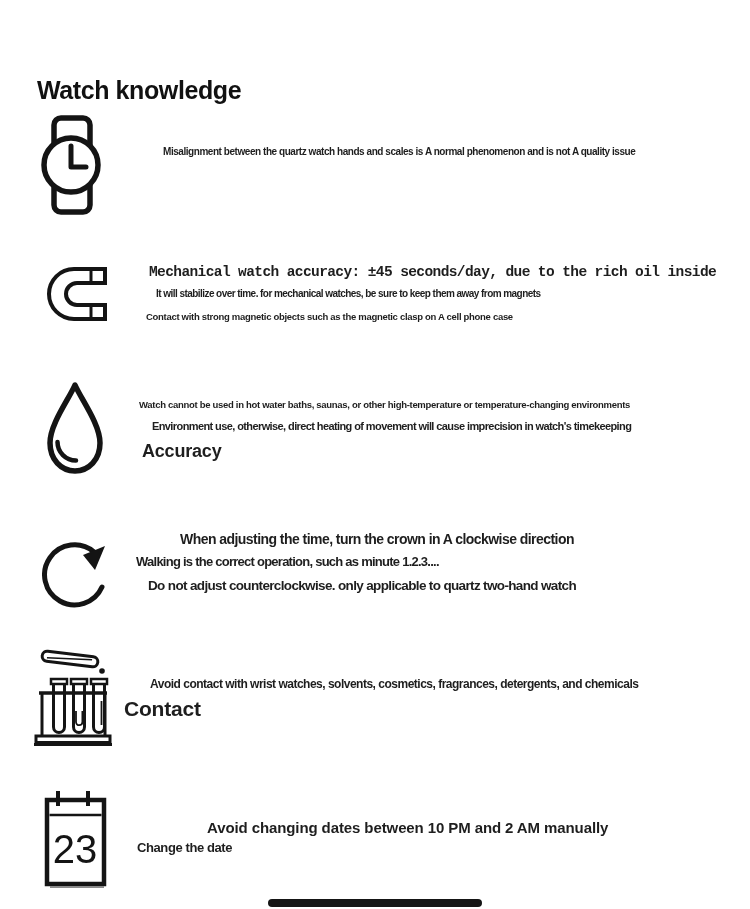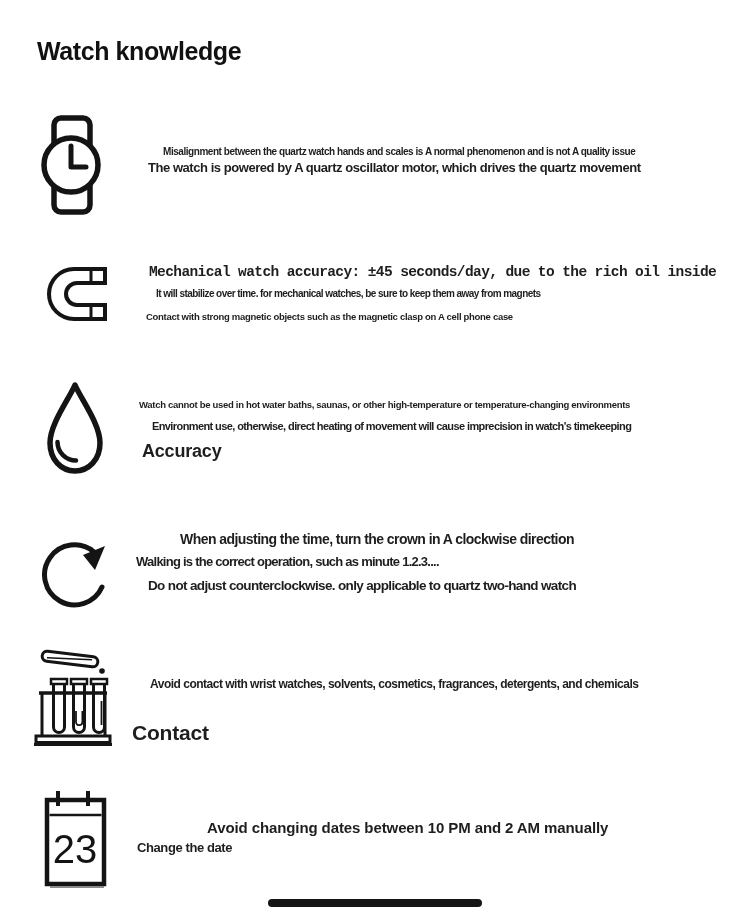--- a/index.html
+++ b/index.html
@@ -1,20 +1,20 @@
 <!DOCTYPE html>
 <html><head>
 <meta charset="utf-8">
 <style>
   html,body{margin:0;padding:0;background:#fff;}
   #page{
     position:relative;width:750px;height:909px;background:#ffffff;overflow:hidden;
     font-family:"Liberation Sans", sans-serif;color:#1c1c1c;
   }
-  .abs{position:absolute;white-space:nowrap;}
+  .abs{position:absolute;white-space:nowrap;margin-top:39px;}
   .ln{position:absolute;white-space:nowrap;font-weight:700;color:#1e1e1e;line-height:1.15;}
   .title{left:37px;top:37px;font-size:25px;font-weight:700;letter-spacing:-0.4px;color:#111;}
   .icon{position:absolute;}
   .icon-watch{left:40px;top:115px;}
   .icon-magnet{left:44px;top:264px;}
   .icon-drop{left:42px;top:380px;}
   .icon-arrow{left:42px;top:524px;}
   .icon-tubes{left:34px;top:643px;}
   .icon-calendar{left:40px;top:789px;}
 
@@ -27,21 +27,21 @@
 
   .s3-l1{left:139px;top:400px;font-size:9.5px;letter-spacing:-0.3px;}
   .s3-l2{left:152px;top:420px;font-size:11px;letter-spacing:-0.6px;}
   .s3-h {left:142px;top:441px;font-size:18px;letter-spacing:-0.2px;}
 
   .s4-l1{left:180px;top:531px;font-size:14px;letter-spacing:-0.55px;}
   .s4-l2{left:136px;top:555px;font-size:13px;letter-spacing:-0.75px;}
   .s4-l3{left:148px;top:578px;font-size:13.5px;letter-spacing:-0.65px;}
 
   .s5-l1{left:150px;top:678px;font-size:12px;letter-spacing:-0.5px;}
-  .s5-h {left:132px;top:697px;font-size:21px;letter-spacing:-0.2px;margin-top:24px;}
+  .s5-h {left:124px;top:697px;font-size:21px;letter-spacing:-0.2px;}
 
   .s6-l1{left:207px;top:819px;font-size:15px;letter-spacing:-0.1px;}
   .s6-h {left:137px;top:841px;font-size:13px;letter-spacing:-0.4px;text-align:right;}
 
   .home-indicator{
     position:absolute;left:268px;top:899px;width:214px;height:8px;
     border-radius:4.5px;background:#151515;
   }
   svg{display:block;}
   svg text{font-family:"Liberation Sans", sans-serif;}
@@ -54,21 +54,20 @@
   <div class="abs title">Watch knowledge</div>
 
   <div class="icon icon-watch">
     <svg width="62" height="100" viewBox="0 0 62 100">
       <rect x="14" y="3" width="36" height="94" rx="7" fill="none" stroke="#141414" stroke-width="5.5"></rect>
       <circle cx="31" cy="50" r="27" fill="#ffffff" stroke="#141414" stroke-width="5.5"></circle>
       <path d="M31 31 L31 52 L46 52" fill="none" stroke="#141414" stroke-width="5" stroke-linecap="round" stroke-linejoin="round"></path>
     </svg>
   </div>
   <div class="ln s1-l1">Misalignment between the quartz watch hands and scales is A normal phenomenon and is not A quality issue</div>
-  <div class="ln s1-l2">The watch is powered by A quartz oscillator motor, which drives the quartz movement</div>
 
   <div class="icon icon-magnet">
     <svg width="64" height="60" viewBox="0 0 64 60">
       <path d="M61 5 L30 5 A25 25 0 0 0 30 55 L61 55 L61 41 L33 41 A11 11 0 0 1 33 19 L61 19 Z" fill="none" stroke="#141414" stroke-width="4"></path>
       <line x1="47" y1="5" x2="47" y2="19" stroke="#141414" stroke-width="3"></line>
       <line x1="47" y1="41" x2="47" y2="55" stroke="#141414" stroke-width="3"></line>
     </svg>
   </div>
   <div class="ln s2-l1">Mechanical watch accuracy: ±45 seconds/day, due to the rich oil inside</div>
   <div class="ln s2-l2">It will stabilize over time. for mechanical watches, be sure to keep them away from magnets</div>

